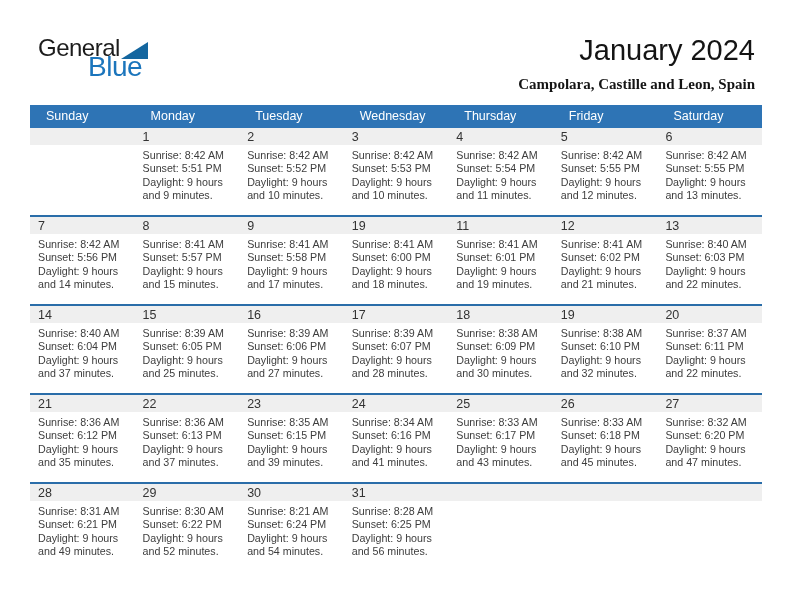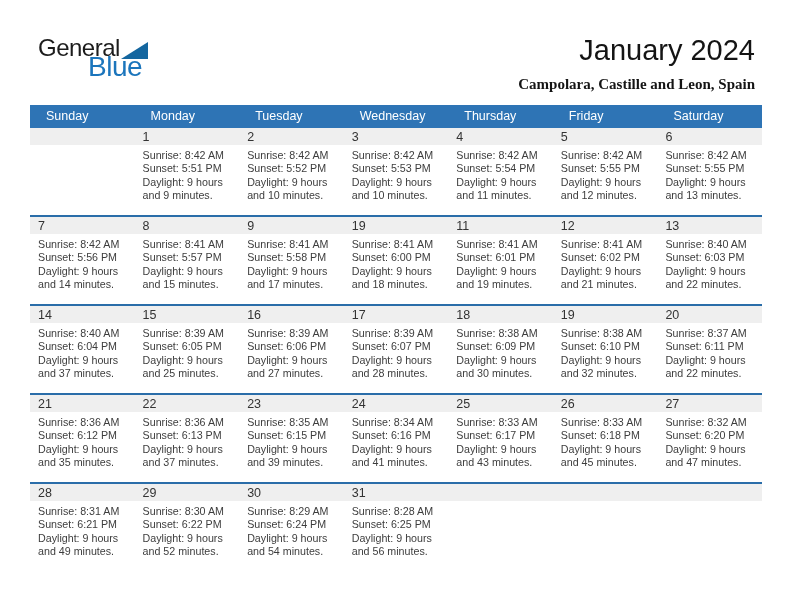--- a/index.html
+++ b/index.html
@@ -327,21 +327,21 @@
           <div class="details">
             <div>Sunrise: 8:30 AM</div>
             <div>Sunset: 6:22 PM</div>
             <div>Daylight: 9 hours</div>
             <div>and 52 minutes.</div>
           </div>
         </td>
         <td>
           <div class="band">30</div>
           <div class="details">
-            <div>Sunrise: 8:29 AM</div>
+            <div>Sunrise: 8:21 AM</div>
             <div>Sunset: 6:24 PM</div>
             <div>Daylight: 9 hours</div>
             <div>and 54 minutes.</div>
           </div>
         </td>
         <td>
           <div class="band">31</div>
           <div class="details">
             <div>Sunrise: 8:28 AM</div>
             <div>Sunset: 6:25 PM</div>

